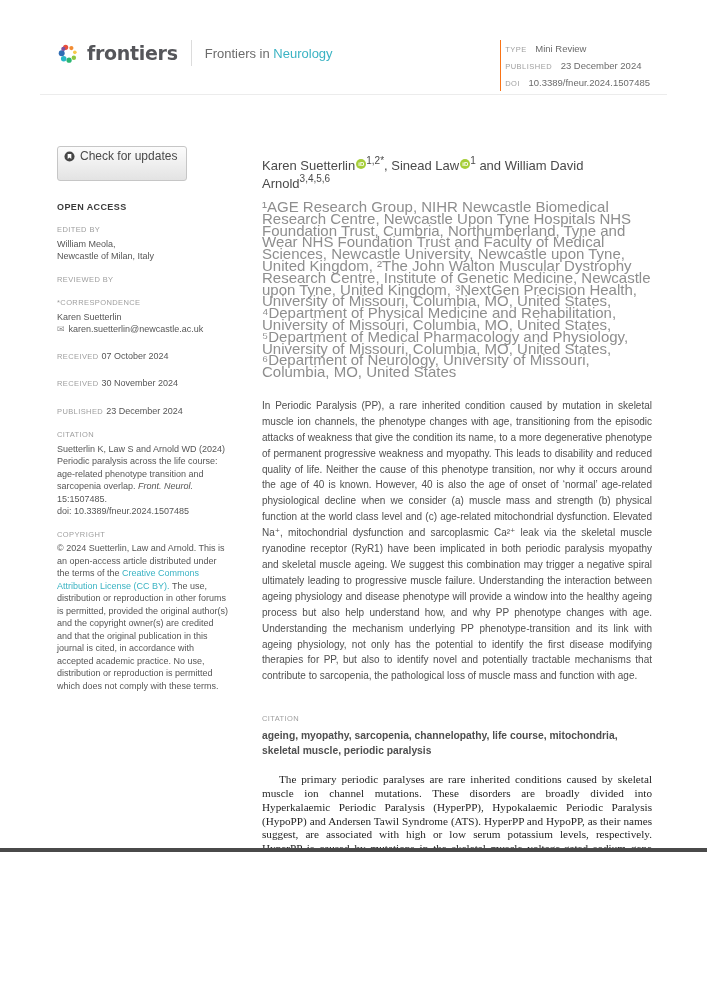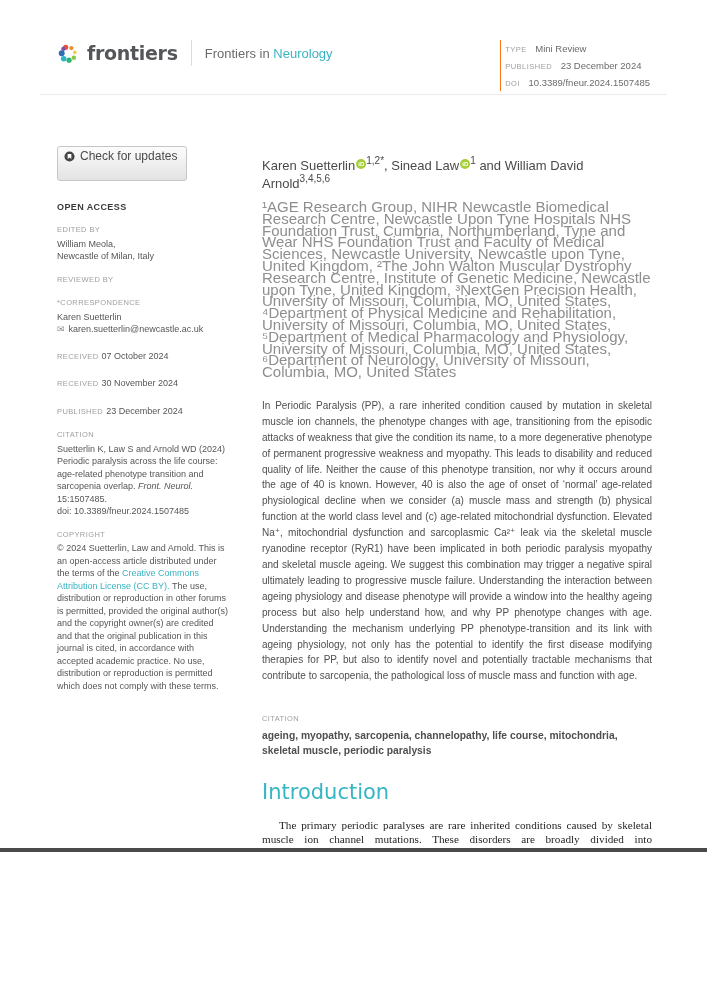--- a/index.html
+++ b/index.html
@@ -152,21 +152,20 @@
       <span>Karen Suetterlin</span><span class="orcid">iD</span><sup>1,2*</sup><span>, </span><span>Sinead Law</span><span class="orcid">iD</span><sup>1</sup><span> and </span><span>William David Arnold</span><sup>3,4,5,6</sup>
     </div>
 
     <div class="affil">¹AGE Research Group, NIHR Newcastle Biomedical Research Centre, Newcastle Upon Tyne Hospitals NHS Foundation Trust, Cumbria, Northumberland, Tyne and Wear NHS Foundation Trust and Faculty of Medical Sciences, Newcastle University, Newcastle upon Tyne, United Kingdom, ²The John Walton Muscular Dystrophy Research Centre, Institute of Genetic Medicine, Newcastle upon Tyne, United Kingdom, ³NextGen Precision Health, University of Missouri, Columbia, MO, United States, ⁴Department of Physical Medicine and Rehabilitation, University of Missouri, Columbia, MO, United States, ⁵Department of Medical Pharmacology and Physiology, University of Missouri, Columbia, MO, United States, ⁶Department of Neurology, University of Missouri, Columbia, MO, United States</div>
 
     <div class="abstract">In Periodic Paralysis (PP), a rare inherited condition caused by mutation in skeletal muscle ion channels, the phenotype changes with age, transitioning from the episodic attacks of weakness that give the condition its name, to a more degenerative phenotype of permanent progressive weakness and myopathy. This leads to disability and reduced quality of life. Neither the cause of this phenotype transition, nor why it occurs around the age of 40 is known. However, 40 is also the age of onset of ‘normal’ age-related physiological decline when we consider (a) muscle mass and strength (b) physical function at the world class level and (c) age-related mitochondrial dysfunction. Elevated Na⁺, mitochondrial dysfunction and sarcoplasmic Ca²⁺ leak via the skeletal muscle ryanodine receptor (RyR1) have been implicated in both periodic paralysis myopathy and skeletal muscle ageing. We suggest this combination may trigger a negative spiral ultimately leading to progressive muscle failure. Understanding the interaction between ageing physiology and disease phenotype will provide a window into the healthy ageing process but also help understand how, and why PP phenotype changes with age. Understanding the mechanism underlying PP phenotype-transition and its link with ageing physiology, not only has the potential to identify the first disease modifying therapies for PP, but also to identify novel and potentially tractable mechanisms that contribute to sarcopenia, the pathological loss of muscle mass and function with age.</div>
 
     <div class="kw-label">CITATION</div>
     <div class="keywords">ageing, myopathy, sarcopenia, channelopathy, life course, mitochondria, skeletal muscle, periodic paralysis</div>
 
-    <div class="section-heading">Introduction</div>
 
     <div class="body-para">
       <span>The primary periodic paralyses are rare inherited conditions caused by skeletal muscle ion channel mutations. These disorders are broadly divided into Hyperkalaemic Periodic Paralysis (HyperPP), Hypokalaemic Periodic Paralysis (HypoPP) and Andersen Tawil Syndrome (ATS). HyperPP and HypoPP, as their names suggest, are associated with high or low serum potassium levels, respectively. HyperPP is caused by mutations in the skeletal muscle voltage-gated sodium gene (</span><span class="gene">SCN4A</span><span>). HypoPP, in Caucasian populations, is most commonly caused by mutations in the voltage-gated calcium channel gene (</span><span class="gene">CACNA1S</span><span> (HypoPP I)), whilst in Chinese populations HypoPP secondary to mutations in </span>
     </div>
   </div>
 
   <div class="footer">
     <div>
       <span>Frontiers in</span>
       <span class="teal-link">Neurology</span>

